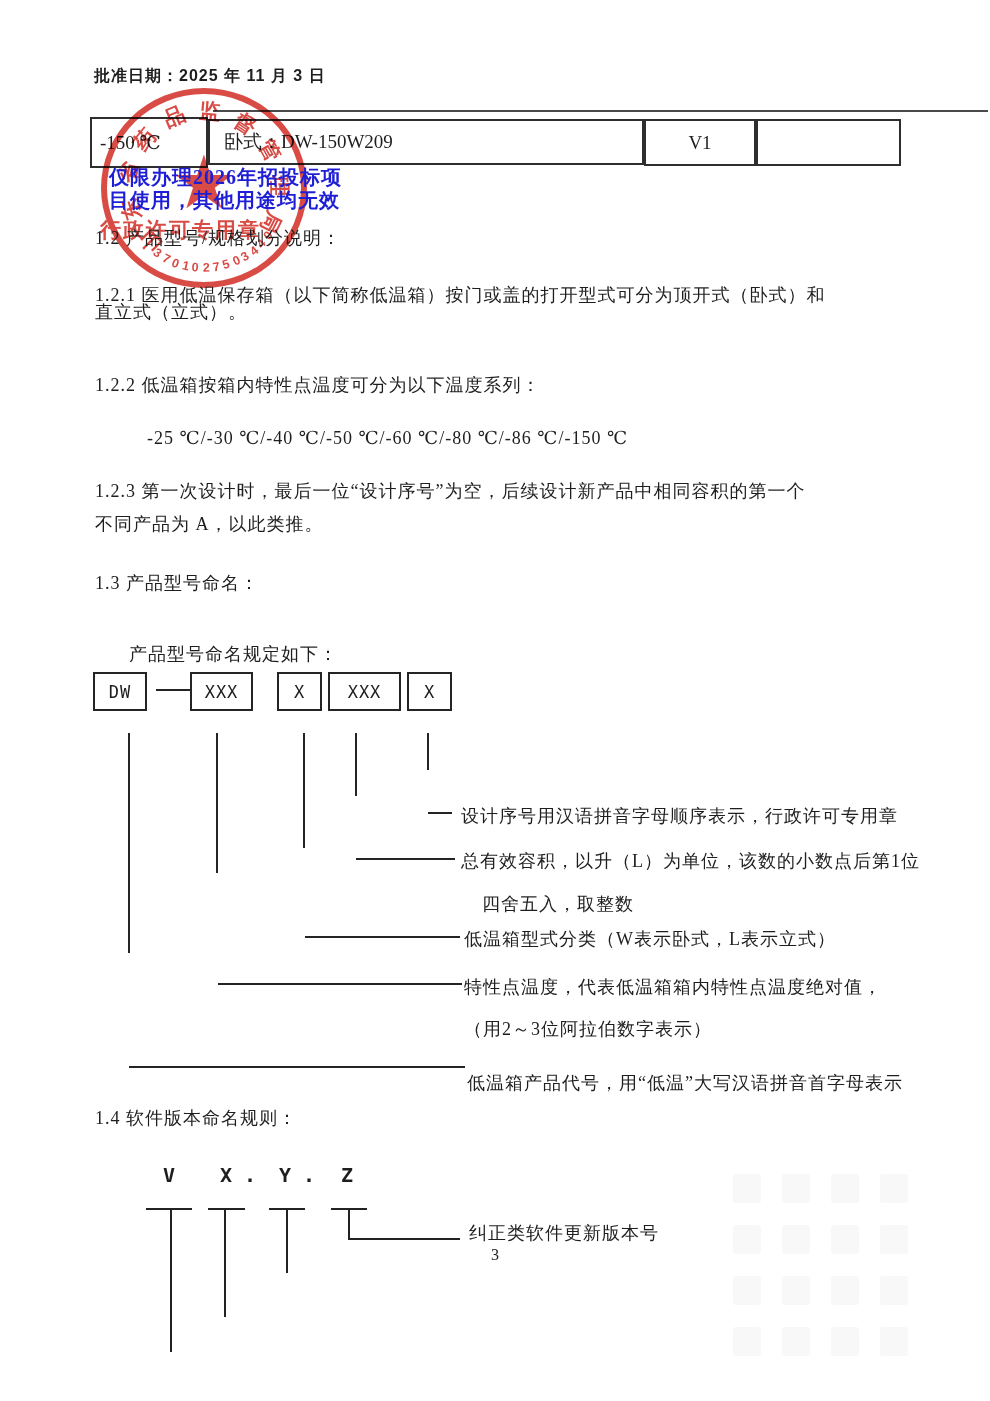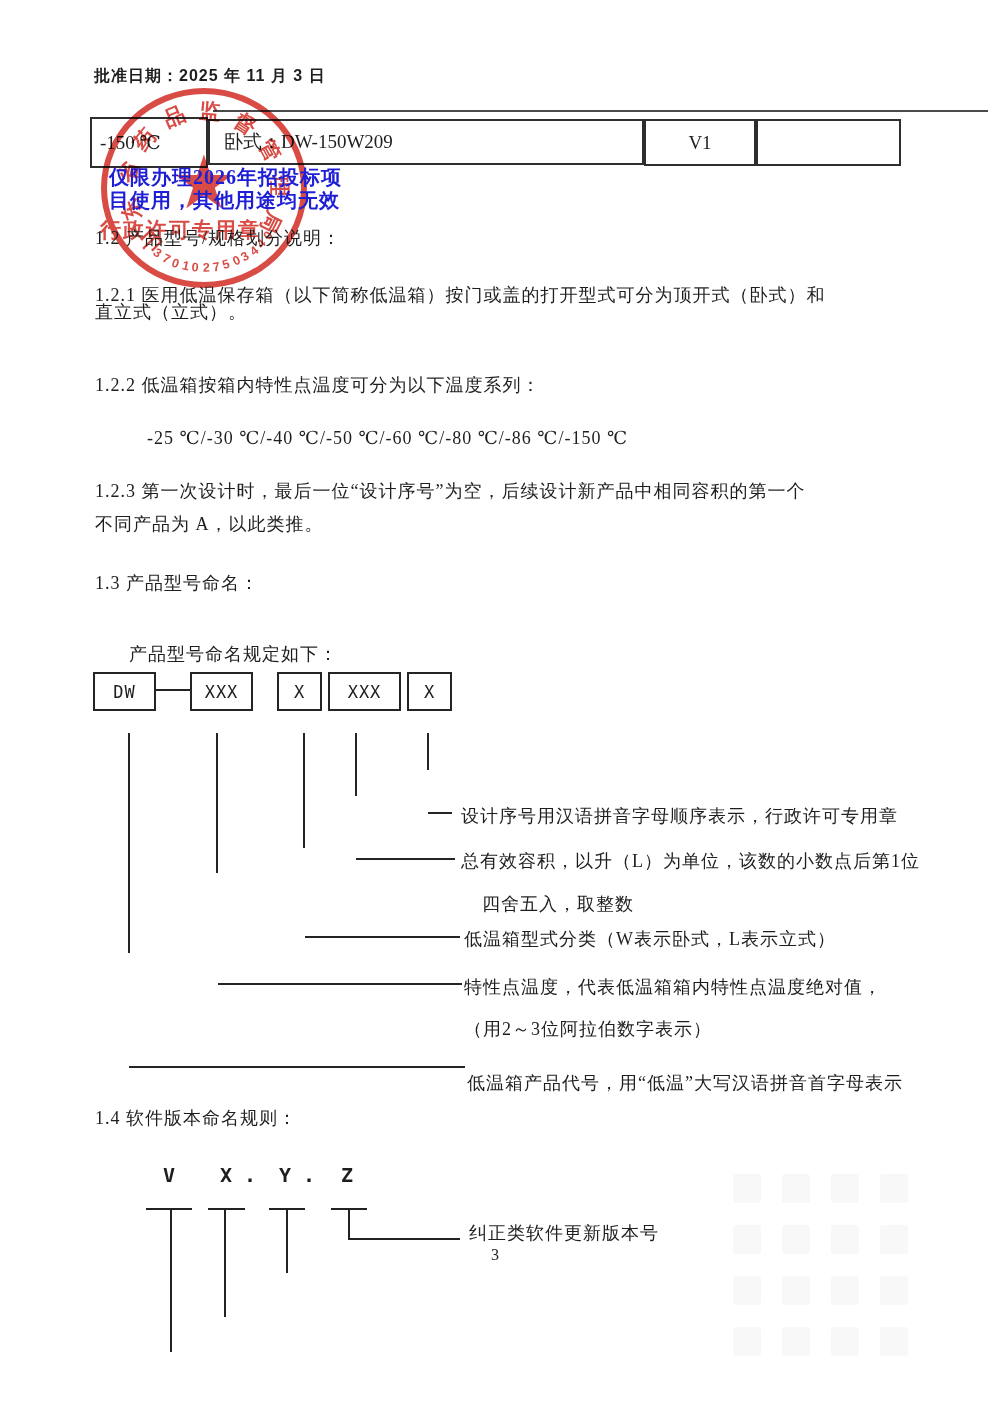--- a/index.html
+++ b/index.html
@@ -63,21 +63,21 @@
   .p123a{left:95px;top:479px;}
   .p123b{left:95px;top:512px;}
   .p13  {left:95px;top:571px;}
   .p13i {left:129px;top:642px;}
   .p14  {left:95px;top:1106px;}
 
   
   .mbox{box-sizing:border-box;border:2px solid #242424;height:39px;top:672px;
         display:flex;align-items:center;justify-content:center;
         font-size:17px;letter-spacing:1px;}
-  .mbox1{left:93px;width:63px;}
+  .mbox1{left:93px;width:54px;}
   .mbox2{left:190px;width:63px;}
   .mbox3{left:277px;width:45px;}
   .mbox4{left:328px;width:73px;}
   .mbox5{left:407px;width:45px;}
   .connector{left:156px;top:689px;width:34px;height:2px;background:#242424;}
   .vline{width:2px;background:#242424;top:733px;}
   .v1{left:128px;height:220px;}
   .v2{left:216px;height:140px;}
   .v3{left:303px;height:115px;}
   .v4{left:355px;height:63px;}

